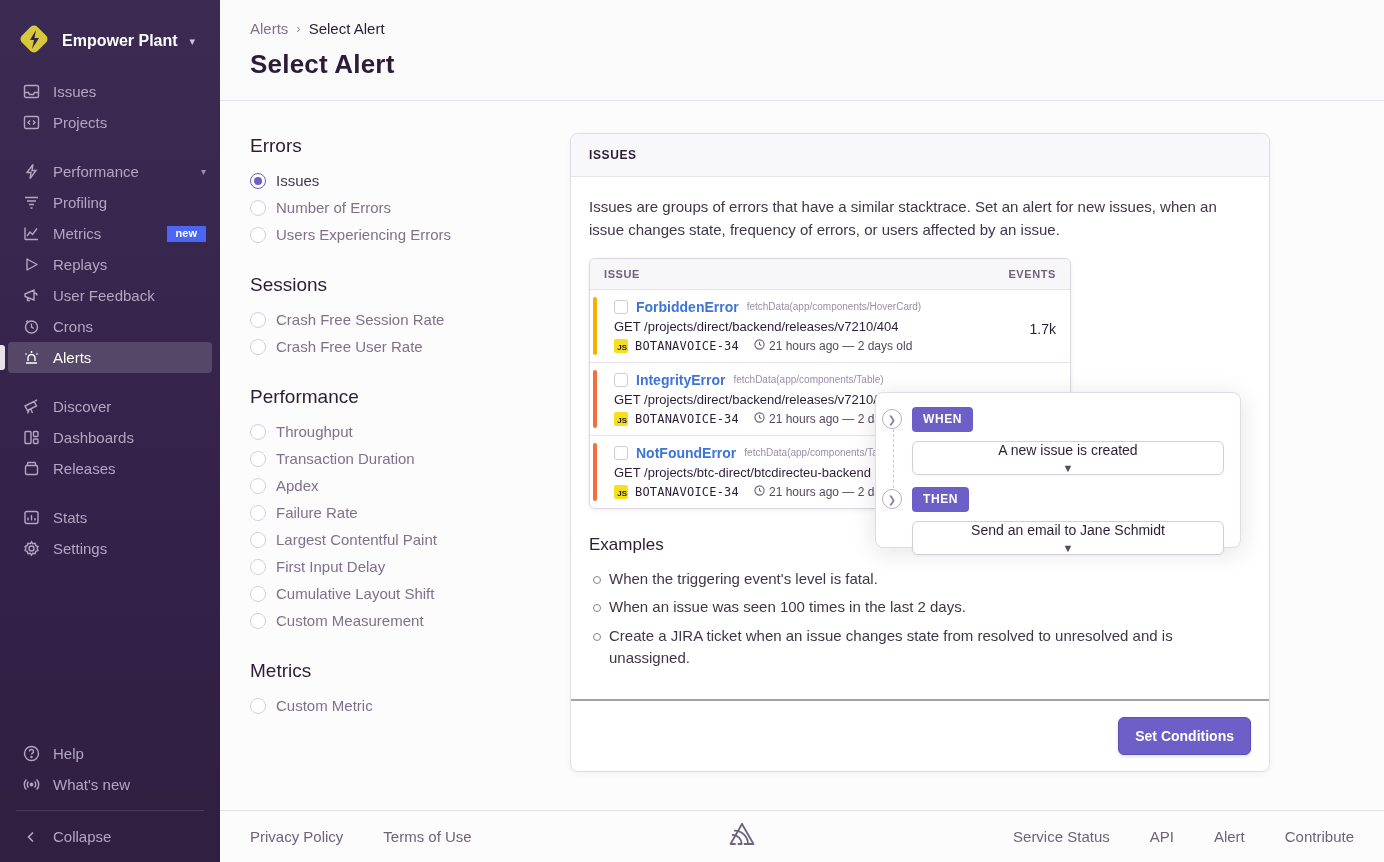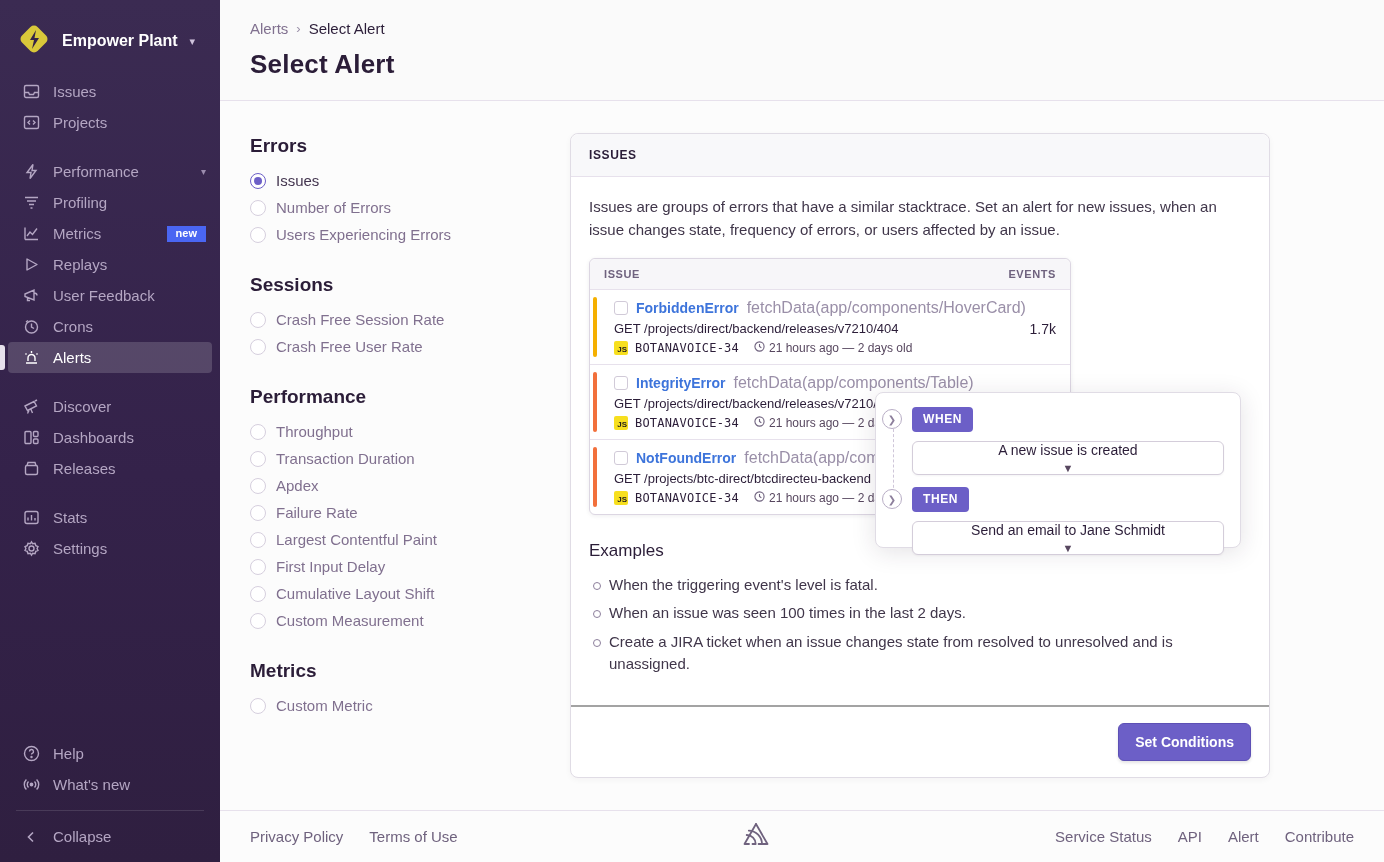--- a/index.html
+++ b/index.html
@@ -59,21 +59,21 @@
   }
   .breadcrumb { font-size:15px; color:#80708f; display:flex; align-items:center; gap:8px; }
   .breadcrumb .crumb-link { cursor:pointer; }
   .breadcrumb .crumb-sep { color:#9a8fa8; font-size:13px; }
   .breadcrumb .crumb-current { color:#2b1d38; }
   .page-title { font-size:26px; font-weight:700; color:#2b1d38; margin-top:12px; letter-spacing:.2px; }
   .content { flex:1; display:flex; padding:32px 30px 20px; gap:0; }
   
   .option-col { width:320px; min-width:320px; padding-top:2px; }
   .opt-section { margin-bottom:26px; }
-  .opt-heading { font-size:19px; color:#2b1d38; margin-bottom:10px; font-weight:700; }
+  .opt-heading { font-size:19px; color:#2b1d38; margin-bottom:10px; font-weight:400; }
   .opt-row { display:flex; align-items:center; gap:10px; padding:5px 0; cursor:pointer; }
   .radio {
     width:16px; height:16px; border-radius:50%;
     border:1px solid #d6cfde; background:#fff; position:relative; flex:none;
   }
   .radio.sel { border:1px solid #6C5FC7; }
   .radio.sel::after {
     content:""; position:absolute; left:3px; top:3px; width:8px; height:8px;
     border-radius:50%; background:#6C5FC7;
   }
@@ -101,21 +101,21 @@
     border-radius:6px 6px 0 0; padding:9px 14px; font-size:11px; font-weight:700;
     letter-spacing:.6px; color:#6f627e;
   }
   .issue-row { position:relative; border-top:1px solid #e7e1ec; padding:9px 14px 9px 24px; overflow:hidden; }
   .level-bar { position:absolute; left:3px; top:7px; bottom:7px; width:4px; border-radius:2px; }
   .level-yellow .level-bar { background:#f5b000; }
   .level-orange .level-bar { background:#f2703b; }
   .row-line1 { display:flex; align-items:center; gap:8px; white-space:nowrap; }
   .cbox { width:14px; height:14px; border:1px solid #d1cad8; border-radius:3px; background:#fff; flex:none; cursor:pointer; }
   .err-name { font-size:14px; font-weight:700; color:#3d74db; cursor:pointer; }
-  .err-culprit { font-size:16px; color:#9a8fa8; }
+  .err-culprit { font-size:10px; color:#9a8fa8; }
   .row-line2 { font-size:13px; color:#2b1d38; margin:4px 0 5px; white-space:nowrap; }
   .row-line3 { display:flex; align-items:center; gap:7px; white-space:nowrap; }
   .js-badge {
     width:14px; height:14px; background:#f7df1e; border-radius:2px; color:#25201a;
     font-size:8px; font-weight:700; display:flex; align-items:flex-end; justify-content:flex-end;
     padding:1px; line-height:1;
   }
   .proj-slug { font-family:"DejaVu Sans Mono", monospace; font-size:12px; color:#2b1d38; letter-spacing:.2px; }
   .age { font-size:12px; color:#57475f; display:flex; align-items:center; gap:4px; margin-left:8px; }
   .clock { color:#6f627e; }
@@ -167,21 +167,21 @@
     box-shadow:0 1px 2px rgba(43,34,51,0.05);
     flex-direction:column;
   }
   .select-chev { color:#57475f; font-size:11px; }
   .flow-left { display:flex; justify-content:flex-start; }
   
   .page-footer {
     border-top:1px solid #e7e1ec; height:52px; display:flex; align-items:center;
     padding:0 30px; background:#fcfcfc;
   }
-  .foot-links { display:flex; gap:26px; font-size:15px; color:#6f627e; }
+  .foot-links { display:flex; gap:40px; font-size:15px; color:#6f627e; }
   .foot-links span { cursor:pointer; }
   .foot-center { flex:1; display:flex; justify-content:center; }
   
   .nav-icon svg, .clock svg { stroke:currentColor; fill:none; }
 </style>
 </head>
 <body>
 
 <div class="sidebar">
   <div class="org-header">

